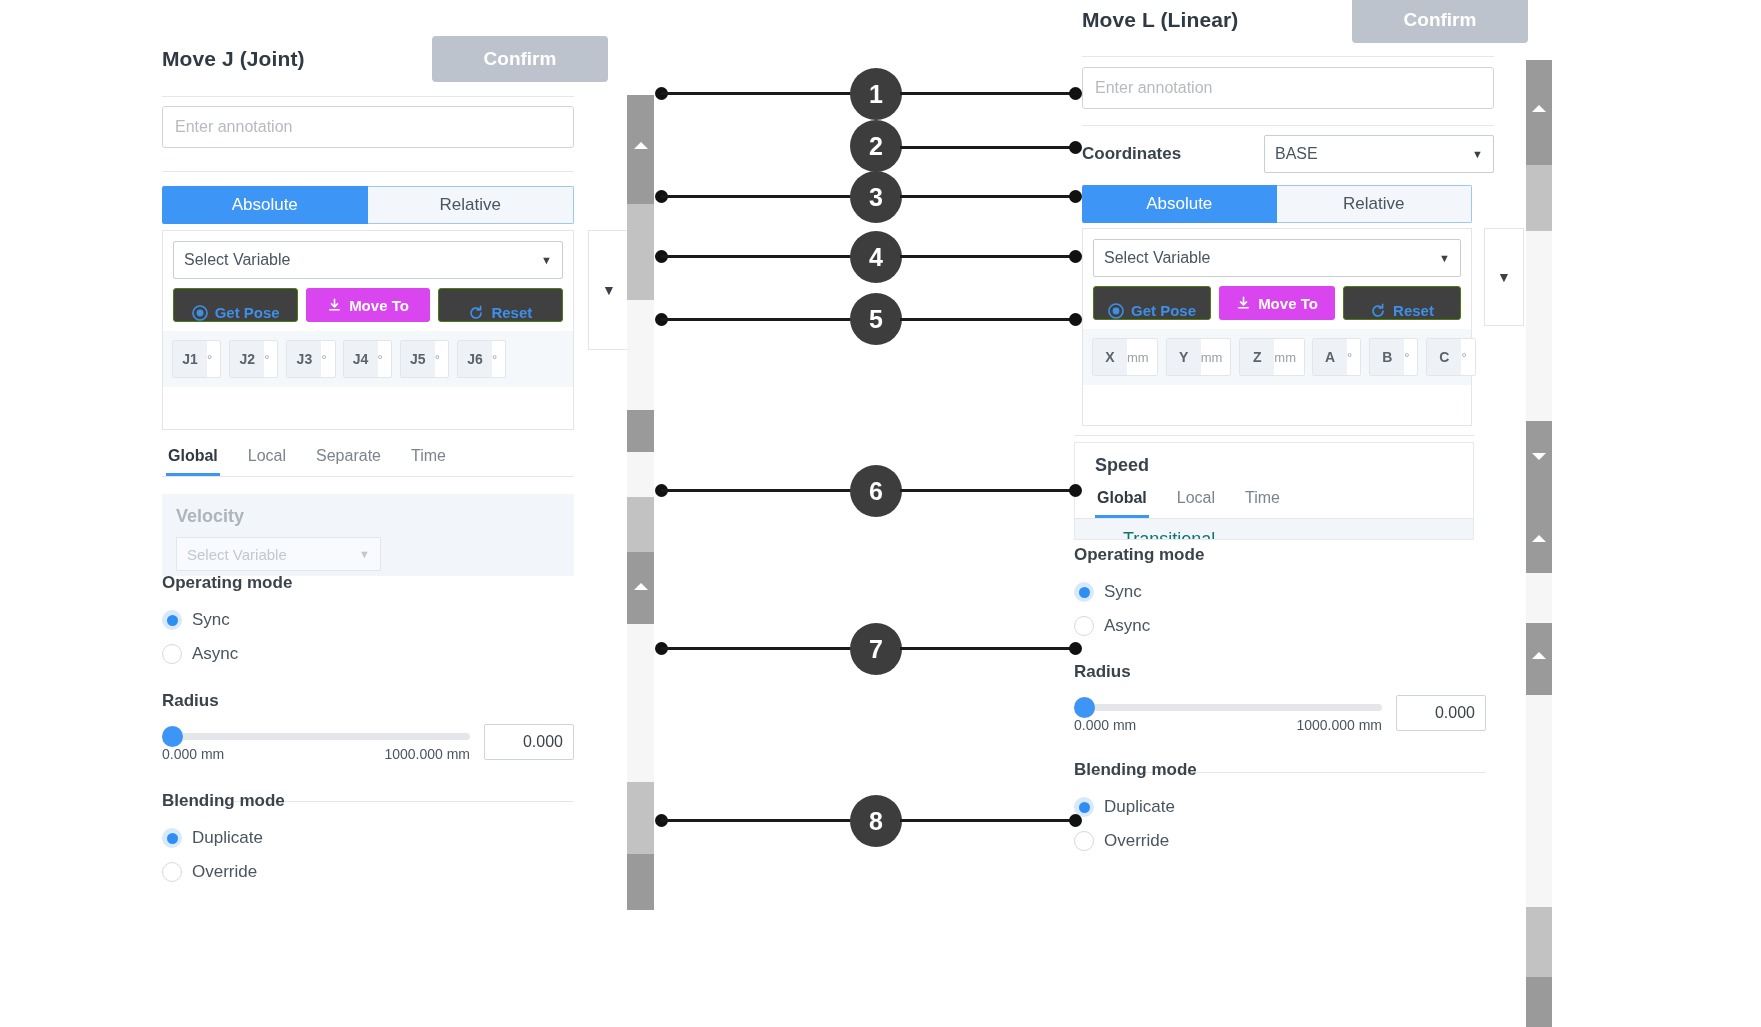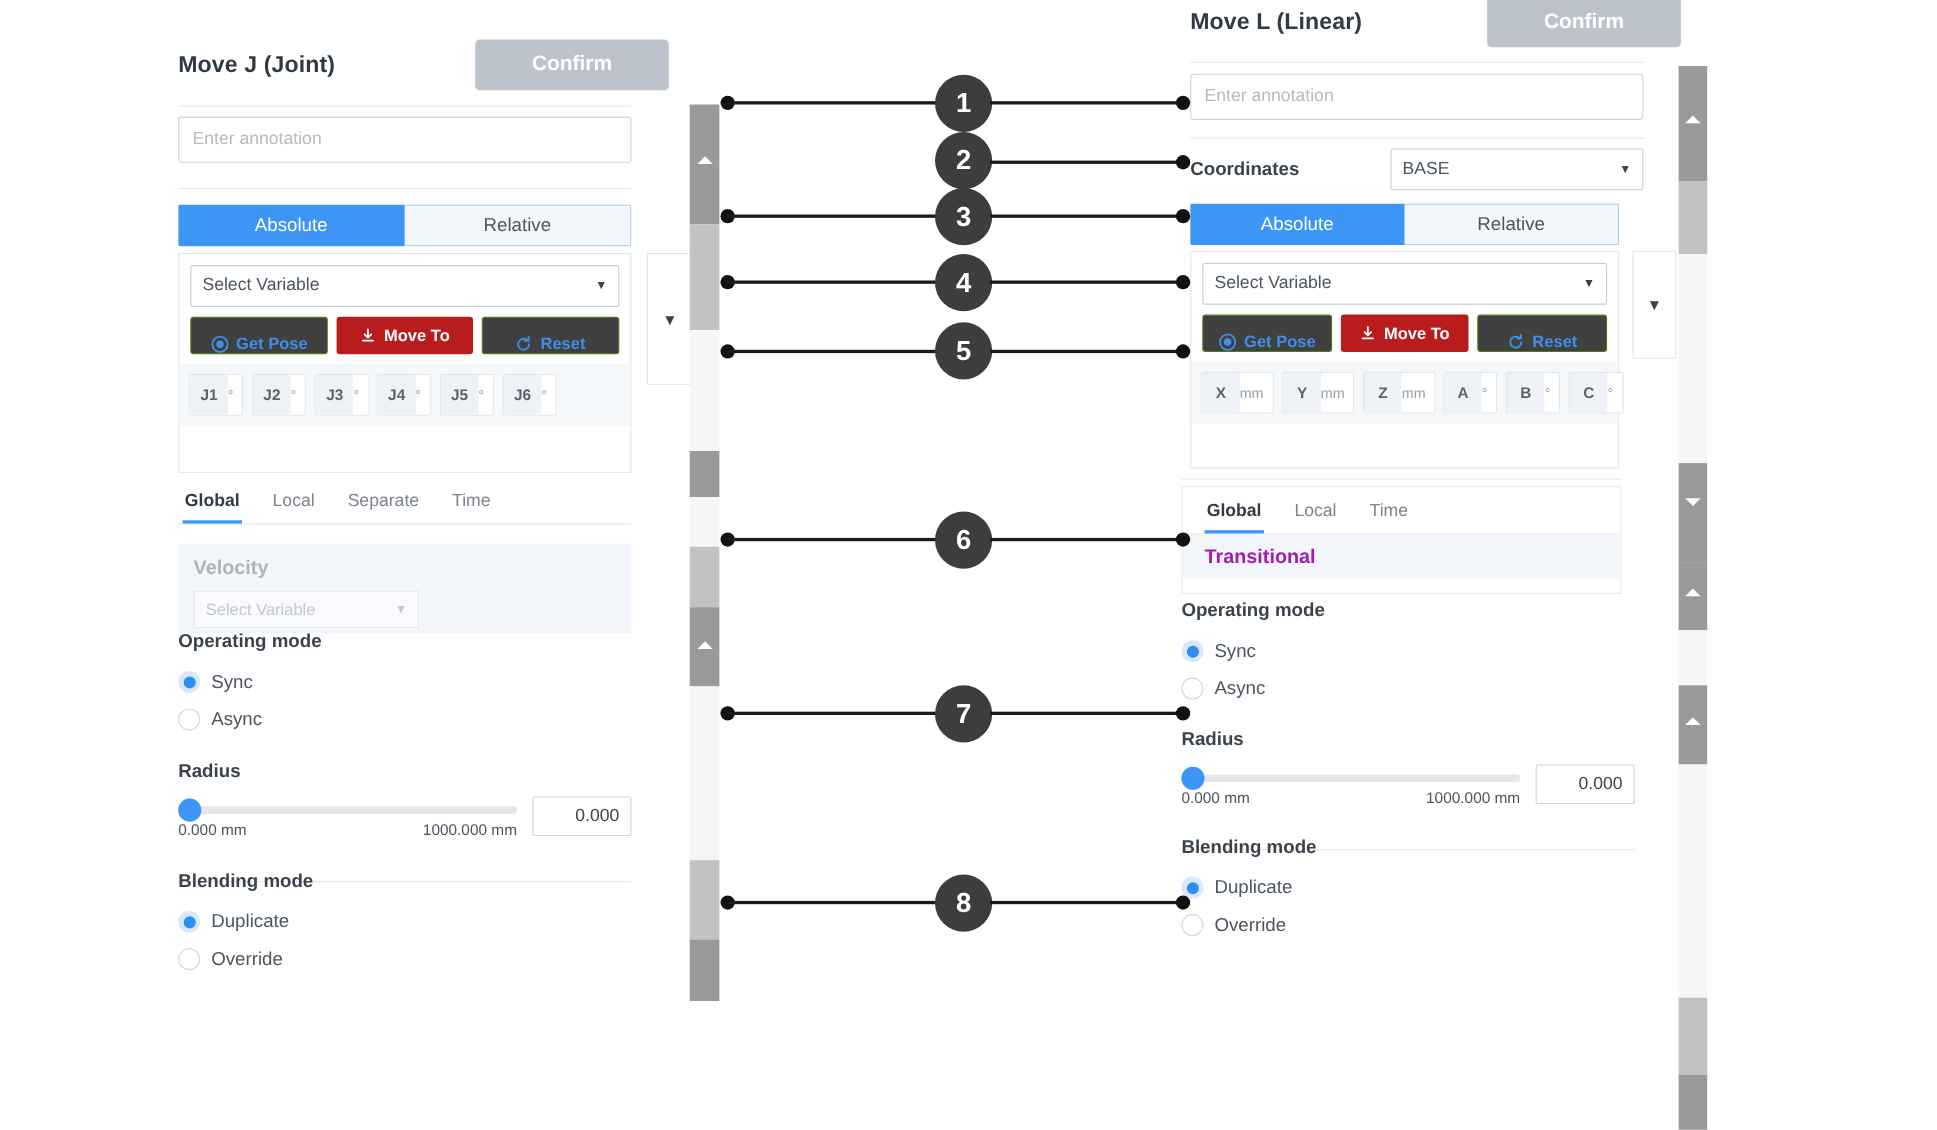--- a/index.html
+++ b/index.html
@@ -54,21 +54,21 @@
   }
   .caret { font-size: 11px; color: #3b4149; }
 
   .act-row { display: flex; gap: 8px; }
   .abtn {
     flex: 1; height: 34px; border-radius: 3px;
     display: flex; align-items: center; justify-content: center; gap: 7px;
     font-size: 15px; font-weight: bold;
   }
   .abtn.blue { border: 1px solid #4d7c0f; background: #404040; color: #3d8fe8; align-items: flex-end; }
-  .abtn.gray { border: none; background: #b91c1c; color: #fff; text-align: center; }
+  .abtn.gray { border: none; background: #d946ef; color: #fff; text-align: center; }
 
   
   .fgrid { background: #f5f8fb; padding: 9px; display: flex; gap: 7px; }
   .frow { display: flex; gap: 8px; }
   .fld {
     flex: 1; height: 38px; border: 1px solid #e2e6ea; background: #fff;
     display: flex; align-items: center; border-radius: 2px; overflow: hidden;
   }
   .fld .lbl {
     width: 34px; height: 100%; background: #eef1f5; color: #5a636d;
@@ -398,27 +398,28 @@
         </div>
       </div>
     </div>
 
     <div style="position:absolute; left:424px; top:238px; width:40px; height:98px; border:1px solid #e2e6ea; background:#fff; display:flex; align-items:center; justify-content:center;">
       <span class="caret" style="font-size:14px;">▼</span>
     </div>
 
     <div class="hr" style="position:absolute; left:14px; top:445px; width:400px;"></div>
     <div style="position:absolute; left:14px; top:452px; width:400px; height:98px; border:1px solid #e6eaee; background:#fff; overflow:hidden;">
+      <div class="sect-title" style="padding:12px 0 0 20px; font-size:18px;">Speed</div>
       <div class="tabs" style="padding:0 20px; margin-top:6px;">
         <div class="t active">Global</div>
         <div class="t">Local</div>
         <div class="t">Time</div>
       </div>
       <div style="background:#f2f6fb; padding:10px 0 0 20px; height:40px;">
-        <div style="font-size:18px; font-weight:bold; color:#a21caf;">Transitional</div>
+        <div style="font-size:18px; font-weight:normal; color:#0f766e;margin-left:28px;">Transitional</div>
       </div>
     </div>
 
     <div style="position:absolute; left:14px; top:555px; width:412px;">
       <div class="sect-title">Operating mode</div>
       <div class="radio-row" style="margin-top:17px;">
         <span class="radio on">
             <i></i>
           </span>
         <span class="radio-lbl">Sync</span>

